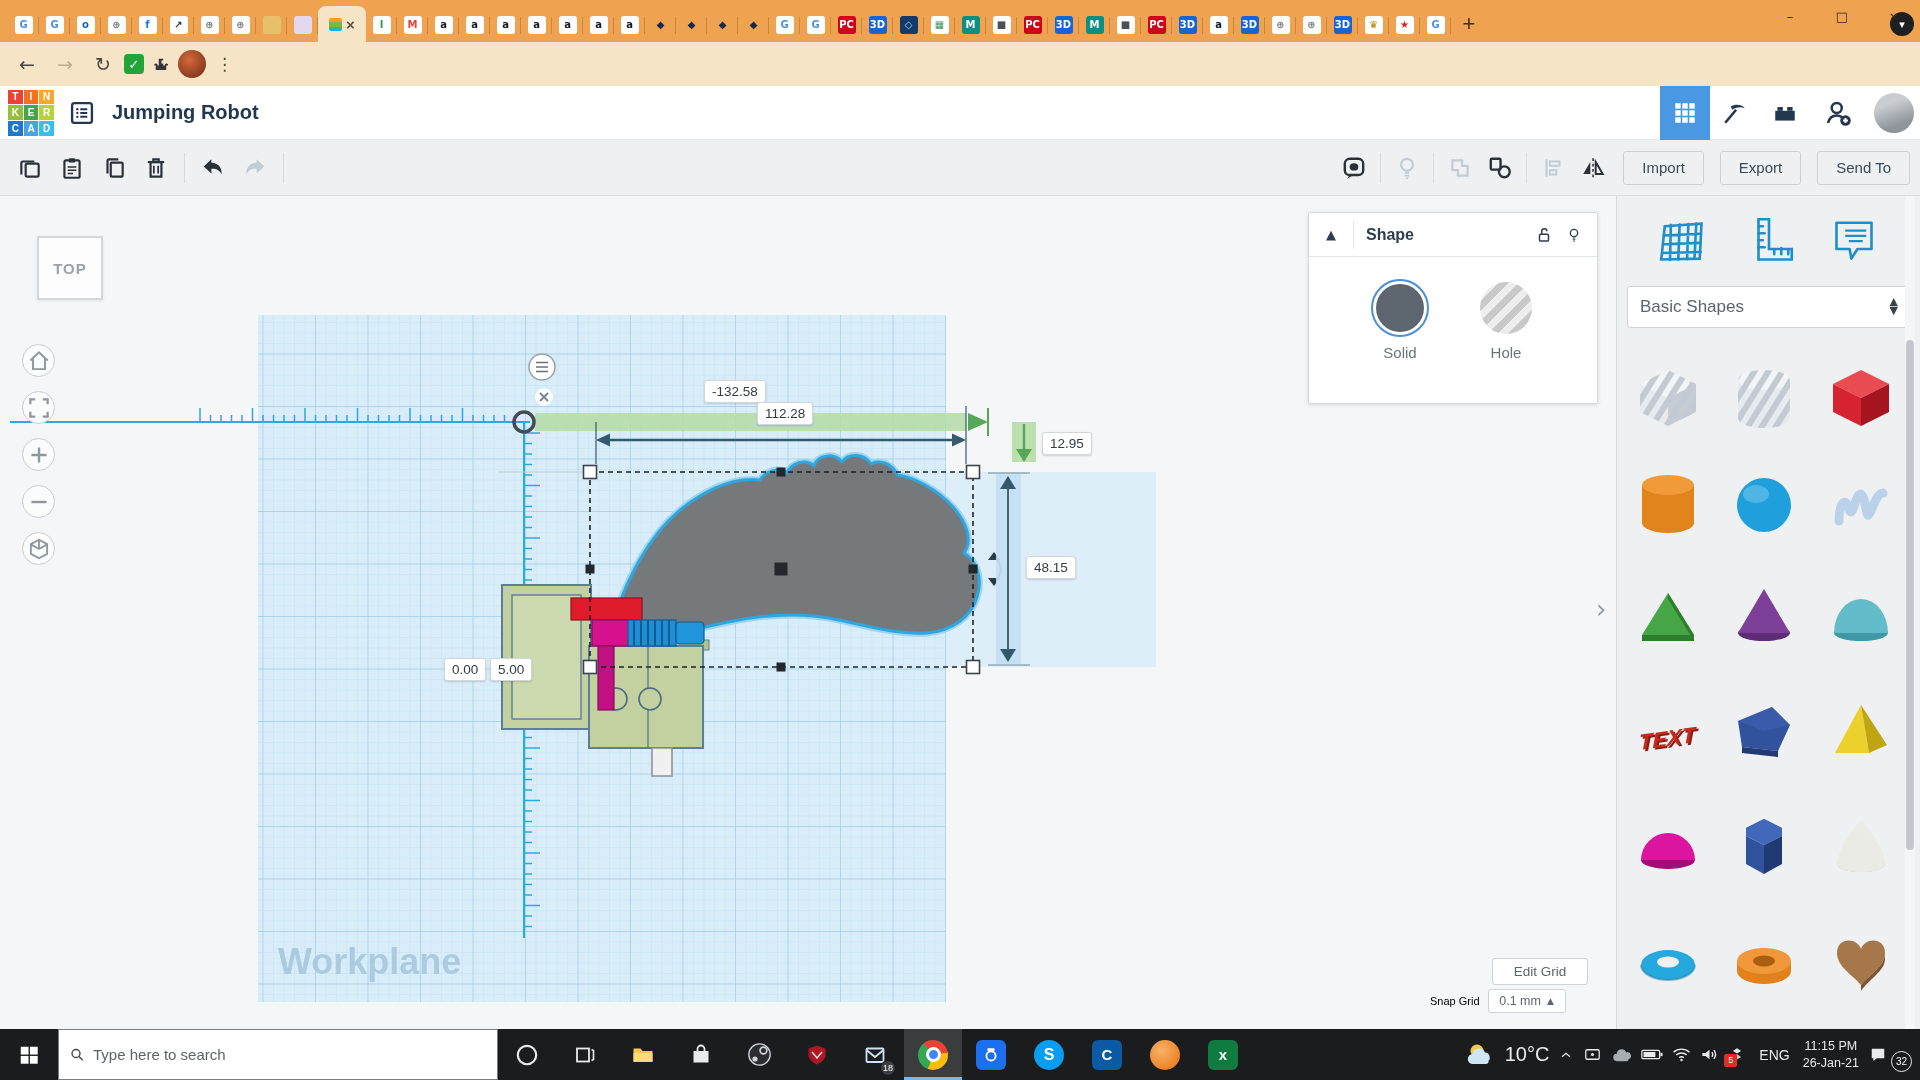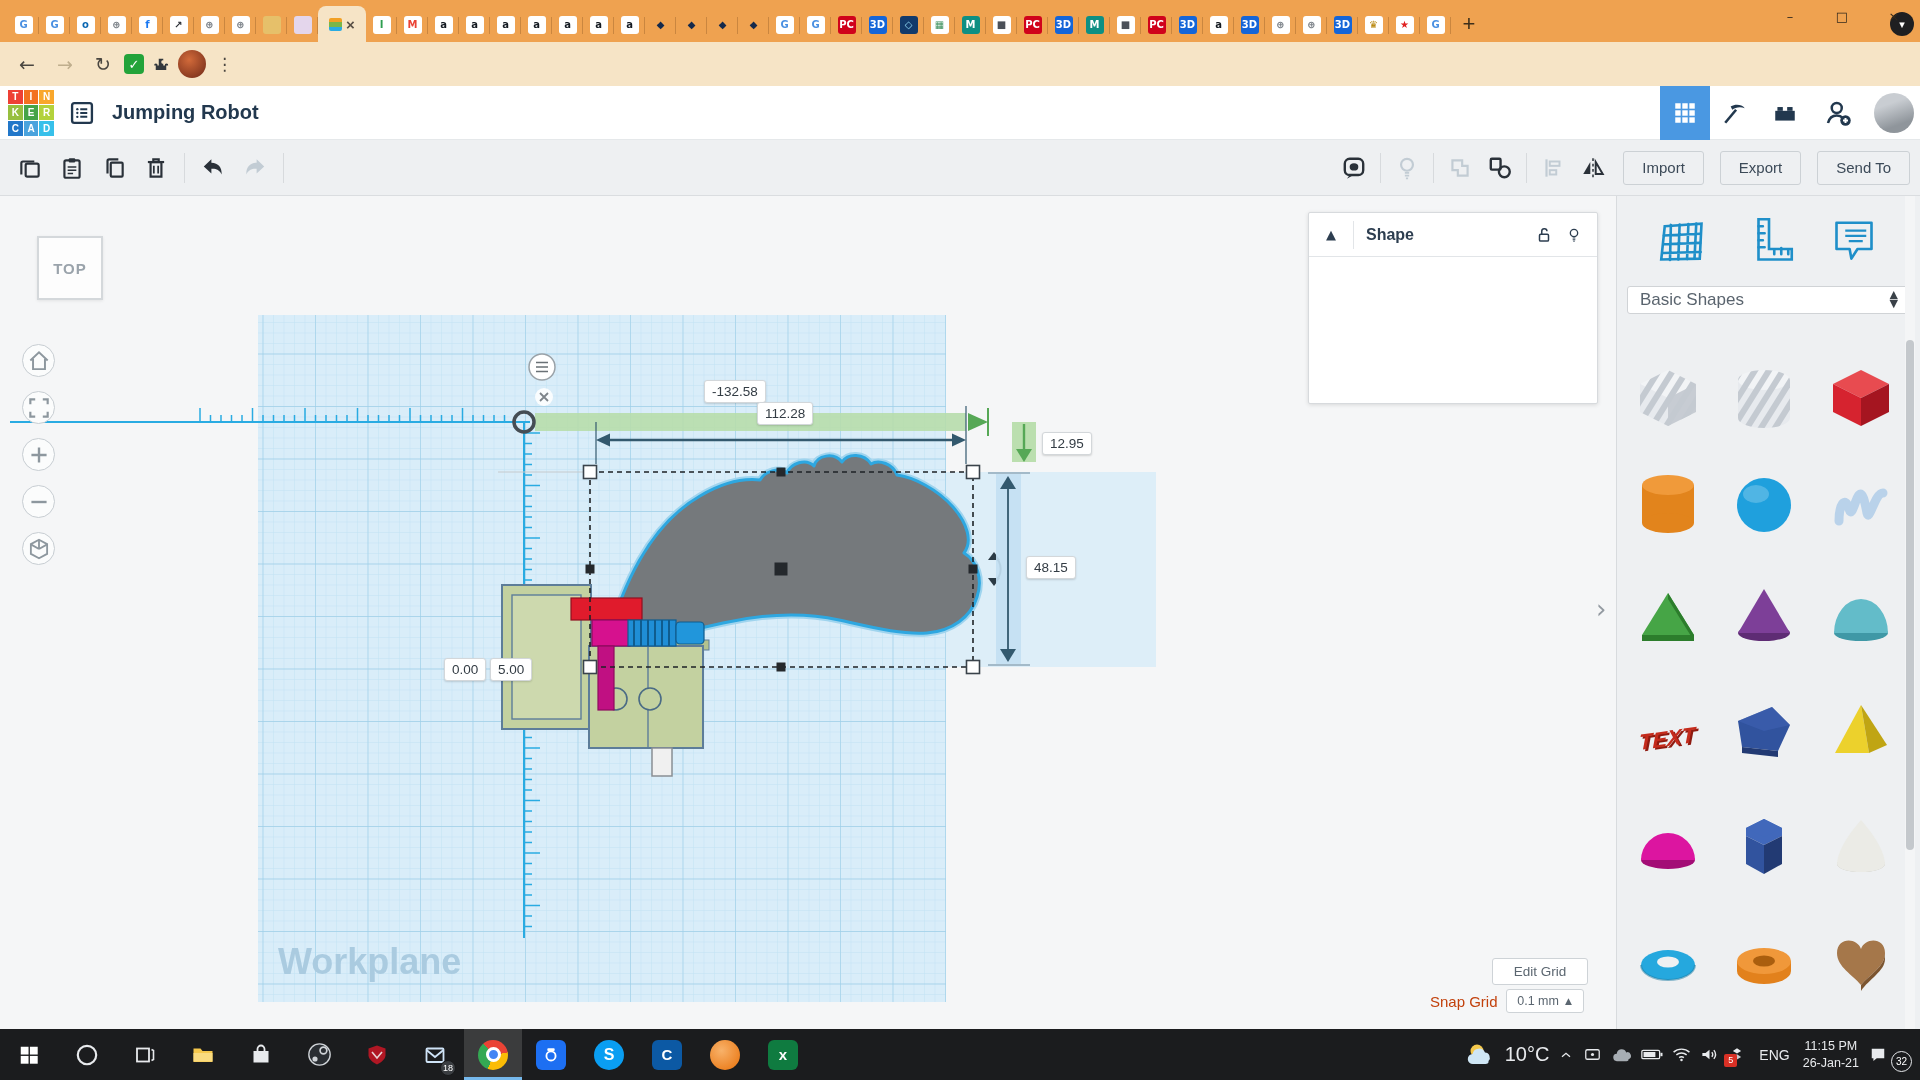--- a/index.html
+++ b/index.html
@@ -74,31 +74,31 @@
   .sp-circle.sel { border:2px solid #4a90d9; }
   .sp-solid { width:48px; height:48px; border-radius:50%; background:#5d666e; }
   .sp-hole { width:52px; height:52px; border-radius:50%;
     background:repeating-linear-gradient(135deg,#c9c9c9 0 7px,#ededed 7px 14px); }
   .sp-label { margin-top:7px; font-size:15px; color:#6a737b; }
   .panel-chevron { position:absolute; left:1596px; top:398px; font-size:26px; color:#939aa1; font-family:"DejaVu Sans",sans-serif; }
   
   .sidebar { position:absolute; left:1616px; top:0; width:304px; height:833px; background:#eef0f2; border-left:1px solid #d8dbde; }
   .sb-tools { position:absolute; top:18px; left:0; width:100%; display:flex; justify-content:space-around; padding:0 24px; }
   .sb-tool { width:56px; height:56px; color:#1f8fc9; }
-  .sb-select { position:absolute; left:10px; top:90px; width:284px; height:28px; background:#fff; border:1px solid #d0d3d6;
+  .sb-select { position:absolute; left:10px; top:90px; width:284px; height:42px; background:#fff; border:1px solid #d0d3d6;
     border-radius:3px; display:flex; align-items:center; padding:0 12px; }
   .sb-select-label { flex:1; font-size:17px; color:#5a646e; }
   .sb-caret { color:#3a4148; font-size:11px; line-height:.8; font-family:"DejaVu Sans",sans-serif; text-align:center; }
   .shape-cell { position:absolute; width:72px; height:72px; }
   .sb-scroll { position:absolute; left:288px; top:0; width:10px; height:100%; background:#f4f5f6; }
   .sb-thumb { position:absolute; left:1px; top:144px; width:8px; height:510px; background:#c4c8cc; border-radius:4px; }
   .editgrid-btn { position:absolute; left:1492px; top:762px; width:96px; height:27px; background:#fff; border:1px solid #ced3d7;
     border-radius:3px; font-size:13.5px; color:#5b6670; display:flex; align-items:center; justify-content:center; }
   .snapgrid { position:absolute; left:1430px; top:793px; display:flex; align-items:center; gap:8px; }
-  .snap-label { font-size:15px; color:#c2410c; }
+  .snap-label { font-size:11px; color:#000000; }
   .snap-select { width:78px; height:24px; background:#fff; border:1px solid #ced3d7; border-radius:3px;
     font-size:12.5px; color:#5b6670; display:flex; align-items:center; justify-content:center; gap:6px; }
   
   .taskbar { height:51px; background:#1b1c1e; display:flex; align-items:stretch; position:relative; }
   .start { width:58px; display:flex; align-items:center; justify-content:center; }
   .tsearch { width:440px; background:#fff; display:flex; align-items:center; padding:0 10px; gap:8px; border:1px solid #7a7d80; }
   .tsearch input { border:none; outline:none; font-size:15px; color:#5f6368; width:100%; background:transparent; font-family:inherit; }
   .tsearch input::placeholder { color:#5f6368; }
   .apps { display:flex; }
   .app { width:58px; display:flex; align-items:center; justify-content:center; position:relative; }
@@ -691,20 +691,34 @@
             <path d="M9 11V7.5A3.5 3.5 0 0 1 16 7" fill="none" stroke="currentColor" stroke-width="2"></path>
           </svg>
       </div>
       <div class="sp-ico" style="margin-right:8px">
         <svg width="16" height="20" viewBox="0 0 24 24">
             <circle cx="12" cy="9" r="5.5" fill="none" stroke="currentColor" stroke-width="2"></circle>
             <path d="M10 16.5h4M10 19h4M11 21.5h2" stroke="currentColor" stroke-width="1.6"></path>
           </svg>
       </div>
     </div>
+    <div class="sp-body">
+      <div class="sp-opt">
+        <div class="sp-circle sel">
+            <div class="sp-solid"></div>
+          </div>
+        <div class="sp-label">Solid</div>
+      </div>
+      <div class="sp-opt">
+        <div class="sp-circle">
+            <div class="sp-hole"></div>
+          </div>
+        <div class="sp-label">Hole</div>
+      </div>
+    </div>
   </div>
   <div class="panel-chevron">›</div>
 
   <div class="sidebar">
     <div class="sb-tools">
       <div class="sb-tool">
         <svg viewBox="0 0 64 64" width="56" height="56">
             <g fill="none" stroke="#1f8fc9" stroke-width="3" stroke-linecap="round">
               <path d="M10 14l42-3-2 40-44 1z"></path>
               <path d="M17 12.5l-1 40M27 12l-1.5 40M37 11.5l-1.5 40M46 11l-2 40M9 24.5l42-2M8.5 34.5l42-1.5M8 44.5l43-1"></path>
@@ -912,20 +926,27 @@
   <div class="start">
     <svg width="22" height="22" viewBox="0 0 24 24">
         <g fill="#fff">
           <rect x="3" y="3" width="8.5" height="8.5"></rect>
           <rect x="13" y="3" width="8.5" height="8.5"></rect>
           <rect x="3" y="13" width="8.5" height="8.5"></rect>
           <rect x="13" y="13" width="8.5" height="8.5"></rect>
         </g>
       </svg>
   </div>
+  <div class="tsearch">
+    <svg width="17" height="17" viewBox="0 0 24 24">
+        <circle cx="10.5" cy="10.5" r="6" fill="none" stroke="#444" stroke-width="2"></circle>
+        <path d="M15 15l5.5 5.5" stroke="#444" stroke-width="2"></path>
+      </svg>
+    <input readonly="" placeholder="Type here to search" style="">
+  </div>
   <div class="apps">
       <div class="app">
         <svg width="26" height="26" viewBox="0 0 24 24">
           <circle cx="12" cy="12" r="8.5" fill="none" stroke="#e8eaed" stroke-width="2"></circle>
         </svg>
       </div>
       <div class="app">
         <svg width="24" height="24" viewBox="0 0 24 24">
           <rect x="4" y="5.5" width="12" height="13" fill="none" stroke="#e8eaed" stroke-width="1.8"></rect>
           <path d="M18.5 6.5l2 1v9l-2 1" fill="none" stroke="#e8eaed" stroke-width="1.6"></path>

